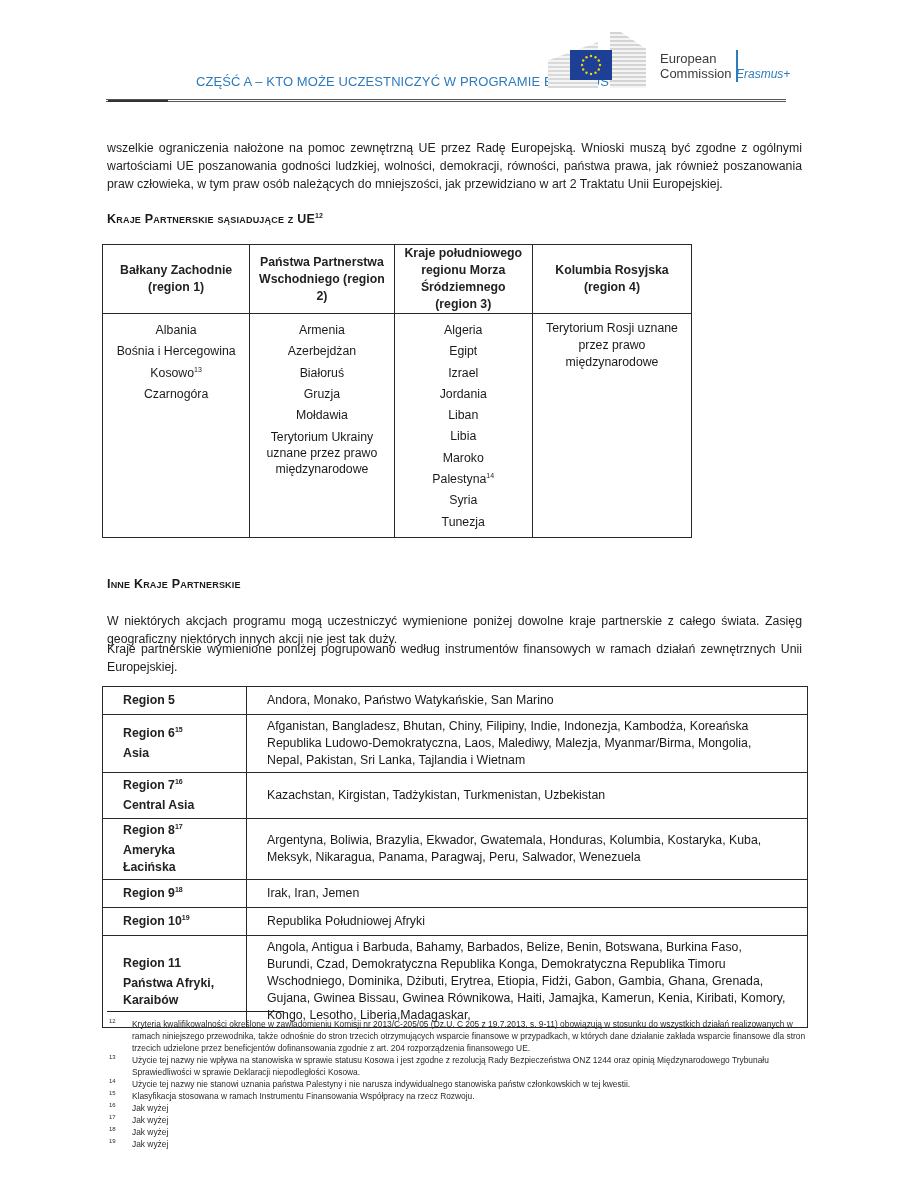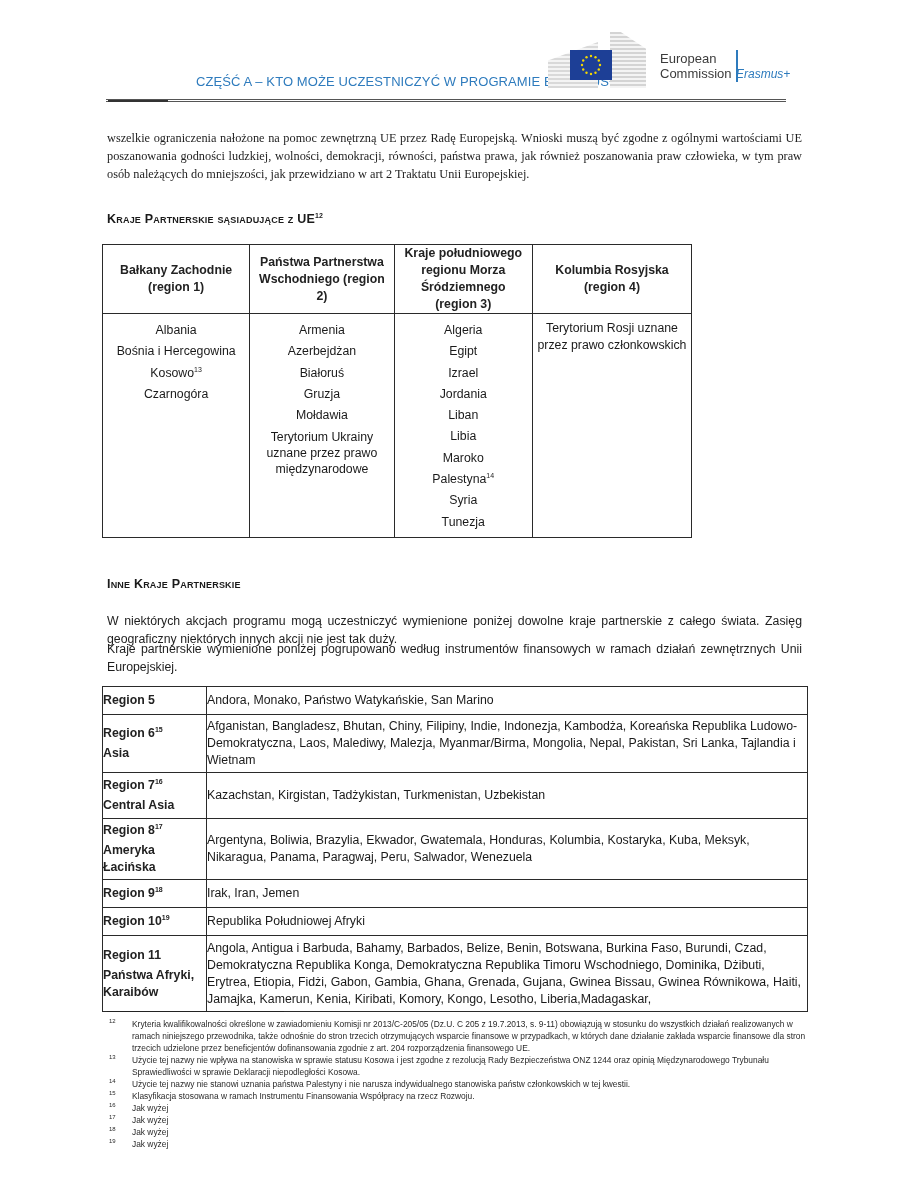--- a/index.html
+++ b/index.html
@@ -57,21 +57,21 @@
       height: 62px; vertical-align: middle; font-weight: bold; line-height: 17px; color: #222;
     }
     .neighbour-table td { padding-top: 6px; padding-bottom: 4px; }
     .country-line { display: block; line-height: 21.3px; }
     .multiline { display: block; line-height: 16px; margin-top: 3px; }
     .russia-line { display: block; line-height: 17px; }
 
     .partner-table { position: absolute; left: 102px; top: 686px; width: 706px; }
     .partner-table td {
       border: 1.5px solid #2a2a2a; font-size: 12.3px; line-height: 17px; vertical-align: middle;
-      padding: 3px 0;
+      padding: 3px 20px;
     }
     .partner-table td.region-cell { width: 103px; font-weight: bold; color: #222; }
     .region-sub { display: block; margin-top: 3px; }
 
     .footnote-rule { position: absolute; left: 107px; top: 1011px; width: 177px; height: 1px; background: #222; }
     .footnotes { position: absolute; left: 107px; top: 1018px; width: 700px; }
     .footnote { position: relative; padding-left: 25px; font-size: 8.4px; line-height: 12px; color: #2a2a2a; }
     .fn-num { position: absolute; left: 2px; top: -3px; font-size: 6px; }
   </style>
 </head>
@@ -104,21 +104,21 @@
       <span>European</span><br>
       <span>Commission</span>
     </div>
     <div class="ec-divider"></div>
     <div class="erasmus-text">Erasmus+</div>
   </div>
   <div class="header-rule"></div>
   <div class="header-rule-tab"></div>
 </div>
 
-<div class="content" style="top:129px;font-family:Liberation Serif, serif;">
+<div class="content" style="top:139px;">
   <p class="para">wszelkie ograniczenia nałożone na pomoc zewnętrzną UE przez Radę Europejską. Wnioski muszą być zgodne z ogólnymi wartościami UE poszanowania godności ludzkiej, wolności, demokracji, równości, państwa prawa, jak również poszanowania praw człowieka, w tym praw osób należących do mniejszości, jak przewidziano w art 2 Traktatu Unii Europejskiej.</p>
 </div>
 
 <div class="content" style="top:212px;">
   <h2 class="section-heading"><span>Kraje Partnerskie sąsiadujące z UE</span><sup>12</sup></h2>
 </div>
 
 <table class="neighbour-table">
   <tbody>
       <tr>
@@ -166,21 +166,21 @@
       <span class="country-line">Jordania</span>
       <span class="country-line">Liban</span>
       <span class="country-line">Libia</span>
       <span class="country-line">Maroko</span>
       <span class="country-line"><span>Palestyna</span><sup>14</sup></span>
       <span class="country-line">Syria</span>
       <span class="country-line">Tunezja</span>
     </td>
     <td class="cell">
       <span class="russia-line">Terytorium Rosji uznane</span>
-      <span class="russia-line">przez prawo członkowskich</span>
+      <span class="russia-line">przez prawo międzynarodowe</span>
     </td>
   </tr>
 </tbody>
   </table>
 
 <div class="content" style="top:577px;">
   <h2 class="section-heading">Inne Kraje Partnerskie</h2>
 </div>
 <div class="content" style="top:612px;">
   <p class="para">W niektórych akcjach programu mogą uczestniczyć wymienione poniżej dowolne kraje partnerskie z całego świata. Zasięg geograficzny niektórych innych akcji nie jest tak duży.</p>

